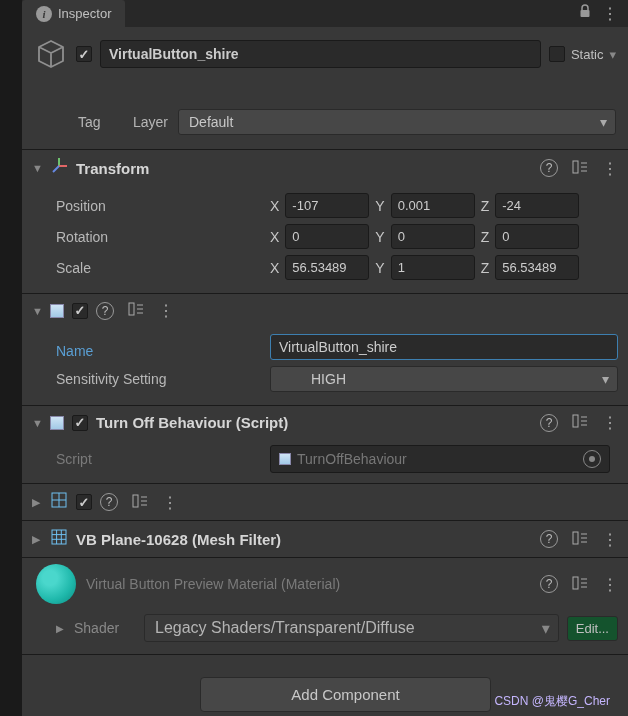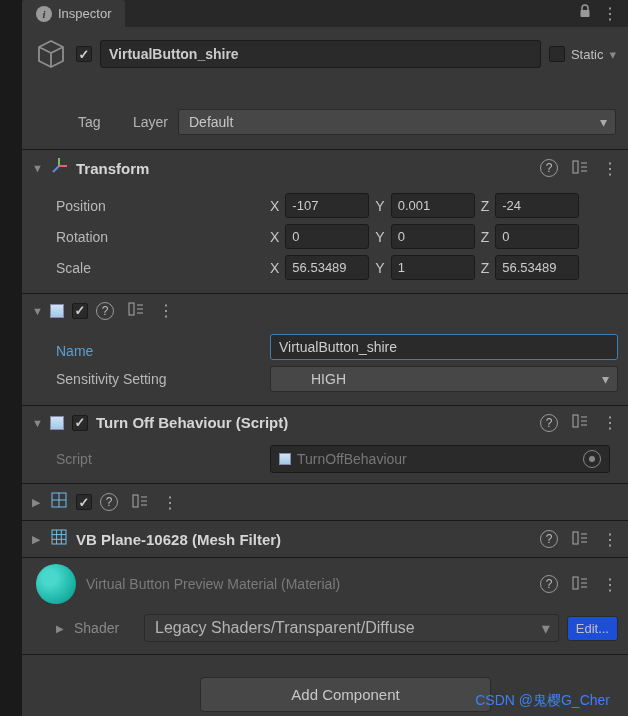--- a/index.html
+++ b/index.html
@@ -41,24 +41,24 @@
     .obj-field { flex: 1; background: #2a2a2a; border: 1px solid #1a1a1a; border-radius: 3px; padding: 4px 8px; display: flex; align-items: center; gap: 6px; color: #777; font-size: 14px; }
     .obj-target { width: 18px; height: 18px; border: 1.5px solid #888; border-radius: 50%; margin-left: auto; position: relative; }
     .obj-target::after { content: ""; position: absolute; width: 6px; height: 6px; background: #888; border-radius: 50%; top: 50%; left: 50%; transform: translate(-50%, -50%); }
     .material-row { display: flex; align-items: center; padding: 6px 10px 6px 14px; gap: 10px; }
     .sphere { width: 40px; height: 40px; border-radius: 50%; background: radial-gradient(circle at 35% 35%, #4ad7cc 20%, #1fb8ab 60%, #0d8f85 95%); flex-shrink: 0; }
     .material-title { color: #7a7a7a; font-size: 14px; flex: 1; }
     .shader-row { display: flex; align-items: center; padding: 4px 10px 12px 34px; gap: 8px; }
     .shader-lbl { color: #888; font-size: 14px; width: 62px; }
     .shader-drop { flex: 1; background: #3a3a3a; border: 1px solid #2a2a2a; border-radius: 3px; padding: 4px 24px 4px 10px; font-size: 16px; color: #b5b5b5; position: relative; cursor: pointer; }
     .shader-drop::after { content: "▾"; position: absolute; right: 8px; color: #888; }
-    .edit-btn { background: #1d4ed8; border: 1px solid #2a2a2a; border-radius: 3px; color: #c0c0c0; padding: 4px 8px; font-size: 13px; cursor: pointer; }
+    .edit-btn { background: #14532d; border: 1px solid #2a2a2a; border-radius: 3px; color: #c0c0c0; padding: 4px 8px; font-size: 13px; cursor: pointer; }
     .add-comp-row { border-top: 1px solid #1a1a1a; padding: 22px 0 34px 0; display: flex; justify-content: center; }
     .add-comp-btn { background: #474747; border: 1px solid #2a2a2a; border-radius: 4px; color: #c8c8c8; padding: 8px 90px; font-size: 15px; cursor: pointer; margin-left: 41px; }
-    .watermark { position: absolute; right: 18px; bottom: 6px; color: #3b82f6; font-size: 14px; }
+    .watermark { position: absolute; right: 18px; bottom: 6px; color: #c4b5fd; font-size: 12px; }
     .small-foldout { color: #888; font-size: 10px; width: 10px; }
     .transform-icon svg { width: 18px; height: 18px; }
     .script-icon { width: 14px; height: 14px; background: linear-gradient(#cfe4f5, #a2c9e6); border: 1px solid #88a; display: inline-block; }
     .mesh-icon svg { width: 18px; height: 18px; }
     .grid-icon svg { width: 18px; height: 18px; }
     .info-circle { width: 16px; height: 16px; border-radius: 50%; background: #999; color: #383838; display: flex; align-items: center; justify-content: center; font-size: 11px; font-weight: bold; font-style: italic; font-family: serif; }
   </style>
 </head>
 <body>
 

